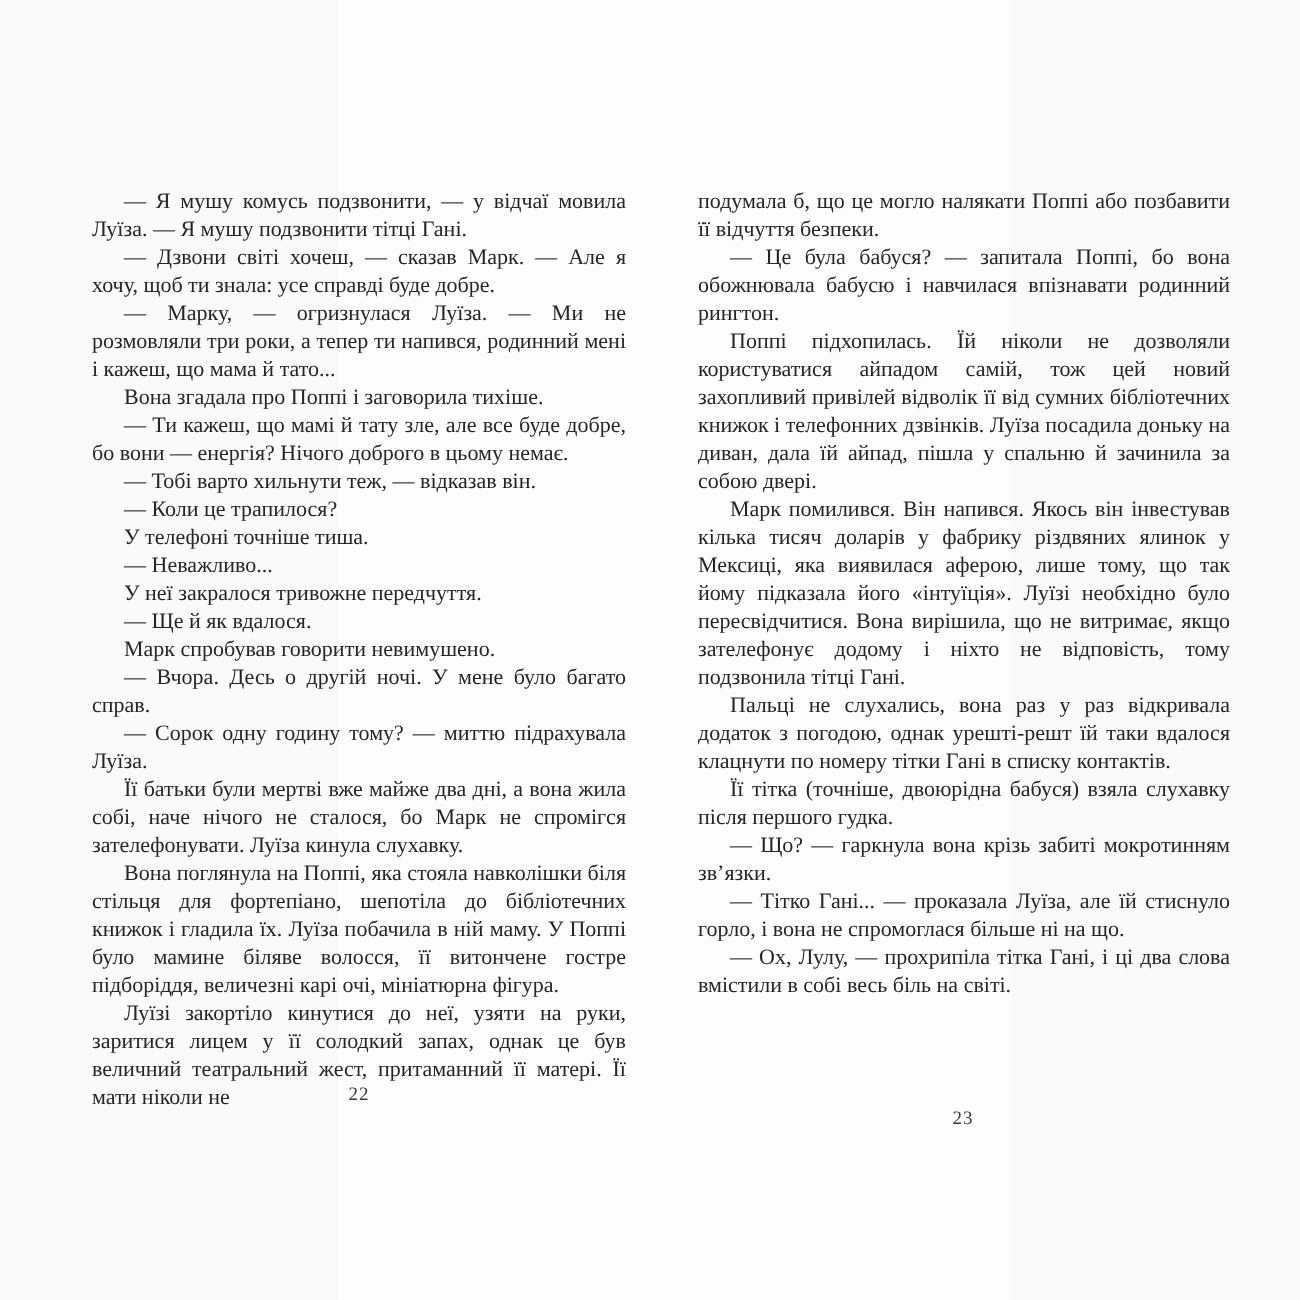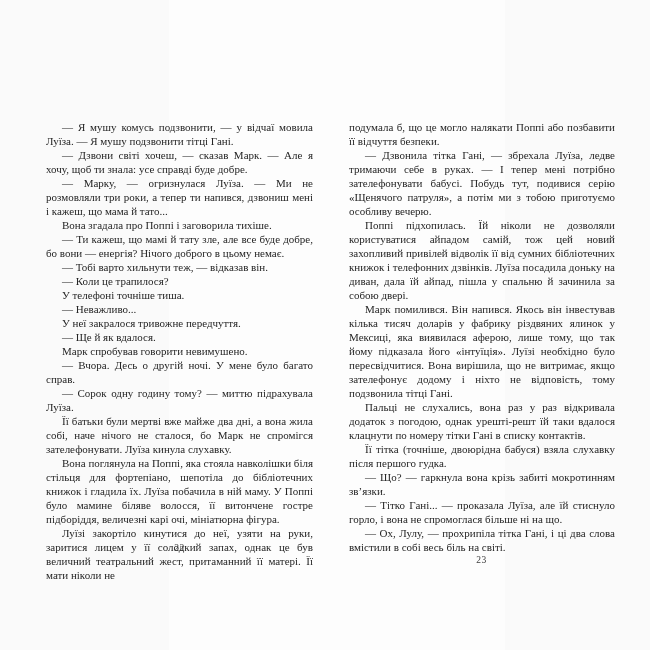--- a/index.html
+++ b/index.html
@@ -13,21 +13,21 @@
     background: linear-gradient(90deg, #fafafa 0px, #fafafa 169px, #fdfdfd 169px, #fdfdfd 505px, #fafafa 505px, #fafafa 650px);
     font-family: "Liberation Serif", "DejaVu Serif", serif;
   }
   .spread {
     position: relative;
     width: 650px;
     height: 650px;
   }
   .page-text {
     position: absolute;
-    top: 120px;
+    top: 94px;
     text-align: justify;
     font-size: 11px;
     line-height: 14px;
     color: #252525;
     hyphens: auto;
     -webkit-hyphens: auto;
   }
   #left-page-text  { left: 46px;  width: 267px; }
   #right-page-text { left: 349px; width: 266px; }
   .para { margin: 0; }
@@ -45,40 +45,40 @@
   #page-number-right { left: 348px; margin-top: 12px; }
 </style>
 </head>
 <body>
 
 <div class="spread">
 
   <div class="page-text" id="left-page-text">
       <p class="para indent">— Я мушу комусь подзвонити, — у відчаї мовила Луїза. — Я мушу подзвонити тітці Гані.</p>
       <p class="para indent">— Дзвони світі хочеш, — сказав Марк. — Але я хочу, щоб ти знала: усе справді буде добре.</p>
-      <p class="para indent">— Марку, — огризнулася Луїза. — Ми не розмовляли три роки, а тепер ти напився, дзвониш мені і кажеш, що мама й тато...</p>
+      <p class="para indent">— Марку, — огризнулася Луїза. — Ми не розмовляли три роки, а тепер ти напився, родинний мені і кажеш, що мама й тато...</p>
       <p class="para indent">Вона згадала про Поппі і заговорила тихіше.</p>
       <p class="para indent">— Ти кажеш, що мамі й тату зле, але все буде добре, бо вони — енергія? Нічого доброго в цьому немає.</p>
       <p class="para indent">— Тобі варто хильнути теж, — відказав він.</p>
       <p class="para indent">— Коли це трапилося?</p>
       <p class="para indent">У телефоні точніше тиша.</p>
       <p class="para indent">— Неважливо...</p>
       <p class="para indent">У неї закралося тривожне передчуття.</p>
       <p class="para indent">— Ще й як вдалося.</p>
       <p class="para indent">Марк спробував говорити невимушено.</p>
       <p class="para indent">— Вчора. Десь о другій ночі. У мене було багато справ.</p>
       <p class="para indent">— Сорок одну годину тому? — миттю підрахувала Луїза.</p>
       <p class="para indent">Її батьки були мертві вже майже два дні, а вона жила собі, наче нічого не сталося, бо Марк не спромігся зателефонувати. Луїза кинула слухавку.</p>
       <p class="para indent">Вона поглянула на Поппі, яка стояла навколішки біля стільця для фортепіано, шепотіла до бібліотечних книжок і гладила їх. Луїза побачила в ній маму. У Поппі було мамине біляве волосся, її витончене гостре підборіддя, величезні карі очі, мініатюрна фігура.</p>
       <p class="para indent">Луїзі закортіло кинутися до неї, узяти на руки, заритися лицем у її солодкий запах, однак це був величний театральний жест, притаманний її матері. Її мати ніколи не</p>
     </div>
 
   <div class="page-text" id="right-page-text">
       <p class="para">подумала б, що це могло налякати Поппі або позбавити її відчуття безпеки.</p>
-      <p class="para indent">— Дзвонила тітка Гані, — збрехала Луїза, ледве тримаючи себе в руках. — І тепер мені потрібно зателефонувати бабусі. Побудь тут, подивися серію «Щенячого патруля», а потім ми з тобою приготуємо особливу вечерю.</p>
+      <p class="para indent">— Це була бабуся? — запитала Поппі, бо вона обожнювала бабусю і навчилася впізнавати родинний рингтон.</p>
       <p class="para indent">Поппі підхопилась. Їй ніколи не дозволяли користуватися айпадом самій, тож цей новий захопливий привілей відволік її від сумних бібліотечних книжок і телефонних дзвінків. Луїза посадила доньку на диван, дала їй айпад, пішла у спальню й зачинила за собою двері.</p>
       <p class="para indent">Марк помилився. Він напився. Якось він інвестував кілька тисяч доларів у фабрику різдвяних ялинок у Мексиці, яка виявилася аферою, лише тому, що так йому підказала його «інтуїція». Луїзі необхідно було пересвідчитися. Вона вирішила, що не витримає, якщо зателефонує додому і ніхто не відповість, тому подзвонила тітці Гані.</p>
       <p class="para indent">Пальці не слухались, вона раз у раз відкривала додаток з погодою, однак урешті-решт їй таки вдалося клацнути по номеру тітки Гані в списку контактів.</p>
       <p class="para indent">Її тітка (точніше, двоюрідна бабуся) взяла слухавку після першого гудка.</p>
       <p class="para indent">— Що? — гаркнула вона крізь забиті мокротинням зв’язки.</p>
       <p class="para indent">— Тітко Гані... — проказала Луїза, але їй стиснуло горло, і вона не спромоглася більше ні на що.</p>
       <p class="para indent">— Ох, Лулу, — прохрипіла тітка Гані, і ці два слова вмістили в собі весь біль на світі.</p>
     </div>
 
   <div class="page-number" id="page-number-left">22</div>

